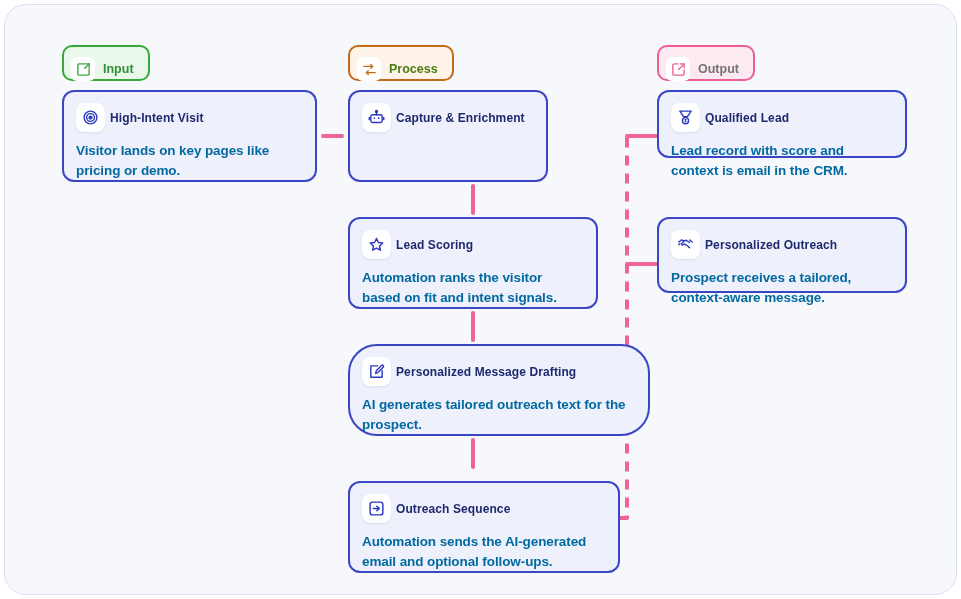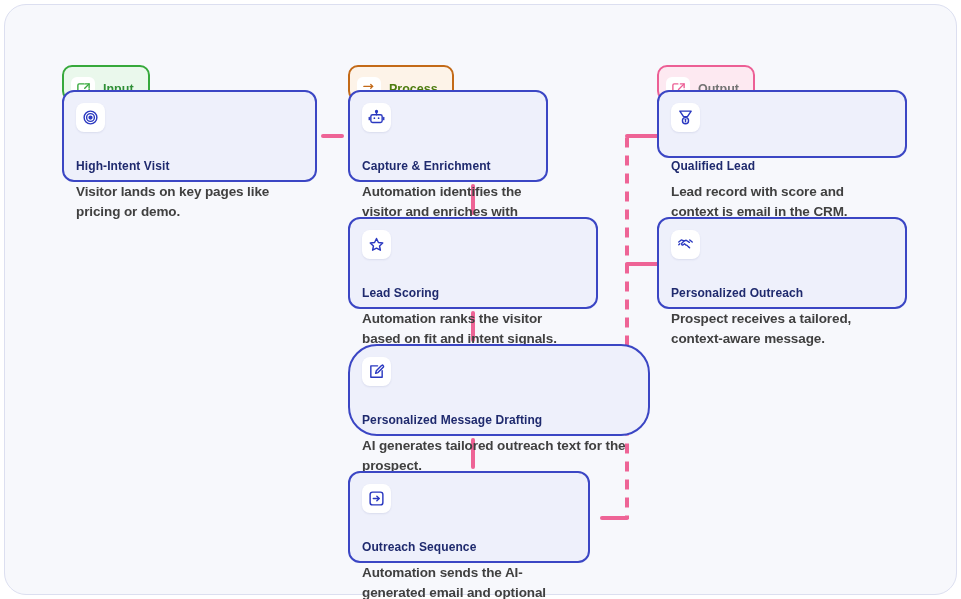--- a/index.html
+++ b/index.html
@@ -21,21 +21,20 @@
   
   .badge {
     position: absolute;
     display: flex; align-items: center; gap: 8px;
     height: 36px;
     padding: 12px 14px 0 7px;
     border-radius: 10px;
     border: 2px solid;
     font-size: 12.5px;
     font-weight: 700;
-    margin-top: 20px;
   }
   .badge .badge-ico {
     width: 24px; height: 24px;
     background: #ffffff;
     border-radius: 6px;
     display: flex; align-items: center; justify-content: center;
     flex: 0 0 auto;
   }
   .badge svg { width: 15px; height: 15px; }
 
@@ -45,54 +44,53 @@
 
   
   .card {
     position: absolute;
     background: #eef0fb;
     border: 2px solid #3b46c4;
     border-radius: 12px;
     padding: 11px 14px 14px 12px;
   }
   .card-head {
-    display: flex; align-items: flex-start; gap: 27px;
+    display: flex; align-items: center; gap: 5px;
     margin-bottom: 9px;
-    flex-direction: column;
   }
   .card-ico {
     width: 29px; height: 29px;
     background: #ffffff;
     border-radius: 8px;
     display: flex; align-items: center; justify-content: center;
     flex: 0 0 auto;
     box-shadow: 0 1px 2px rgba(40,50,120,.10);
   }
   .card-ico svg { width: 17px; height: 17px; }
   .card-title {
     font-size: 12px;
     font-weight: 700;
     color: #1f2a6e;
     letter-spacing: .1px;
   }
   .card-desc {
     font-size: 13.5px;
     font-weight: 700;
-    color: #404040;
+    color: #0369a1;
     line-height: 1.45;
     letter-spacing: -.1px;
   }
 
   #card-high-intent   { left: 57px;  top: 85px;  width: 255px; height: 92px; }
   #card-capture       { left: 343px; top: 85px;  width: 200px; height: 92px; }
   #card-qualified     { left: 652px; top: 85px;  width: 250px; height: 68px; }
   #card-lead-scoring  { left: 343px; top: 212px; width: 250px; height: 92px; }
-  #card-outreach-pers { left: 652px; top: 212px; width: 250px; height: 92px; }
+  #card-outreach-pers { left: 652px; top: 212px; width: 250px; height: 76px; }
   #card-drafting      { left: 343px; top: 339px; width: 302px; height: 92px; border-radius: 29px; }
-  #card-sequence      { left: 343px; top: 466px; width: 242px; height: 92px; }
+  #card-sequence      { left: 343px; top: 476px; width: 272px; height: 92px; }
 
   
   .conn { position: absolute; background: #ee6496; }
   .conn-h { height: 4px; border-radius: 2px; }
   .conn-v { width: 4px;  border-radius: 2px; }
 
   #conn-in-to-capture { left: 316px; top: 129px; width: 23px; }
   #conn-cap-to-score  { left: 466px; top: 179px; height: 31px; }
   #conn-score-to-draft{ left: 466px; top: 306px; height: 31px; }
   #conn-draft-to-seq  { left: 466px; top: 433px; height: 31px; }
@@ -182,21 +180,20 @@
           <path d="M12 4.5V8"></path>
             <circle cx="12" cy="3.5" r="1.3" fill="#2a38c0"></circle>
           <path d="M1.8 12v3"></path>
             <path d="M22.2 12v3"></path>
           <circle cx="9" cy="13" r="1.2" fill="#2a38c0" stroke="none"></circle>
           <circle cx="15" cy="13" r="1.2" fill="#2a38c0" stroke="none"></circle>
         </svg>
       </span>
       <span class="card-title">Capture &amp; Enrichment</span>
     </div>
-    <div class="card-desc">Automation identifies the visitor and enriches with company data.</div>
   </div>
 
   <div class="card" id="card-qualified">
     <div class="card-head">
       <span class="card-ico">
         <svg viewBox="0 0 24 24" fill="none" stroke="#2a38c0" stroke-width="2" stroke-linecap="round" stroke-linejoin="round">
           <path d="M4 3h16l-5.5 8h-5z"></path>
           <circle cx="12" cy="16.5" r="4.3"></circle>
           <path d="M12 14.6v3.5"></path>
         </svg>

